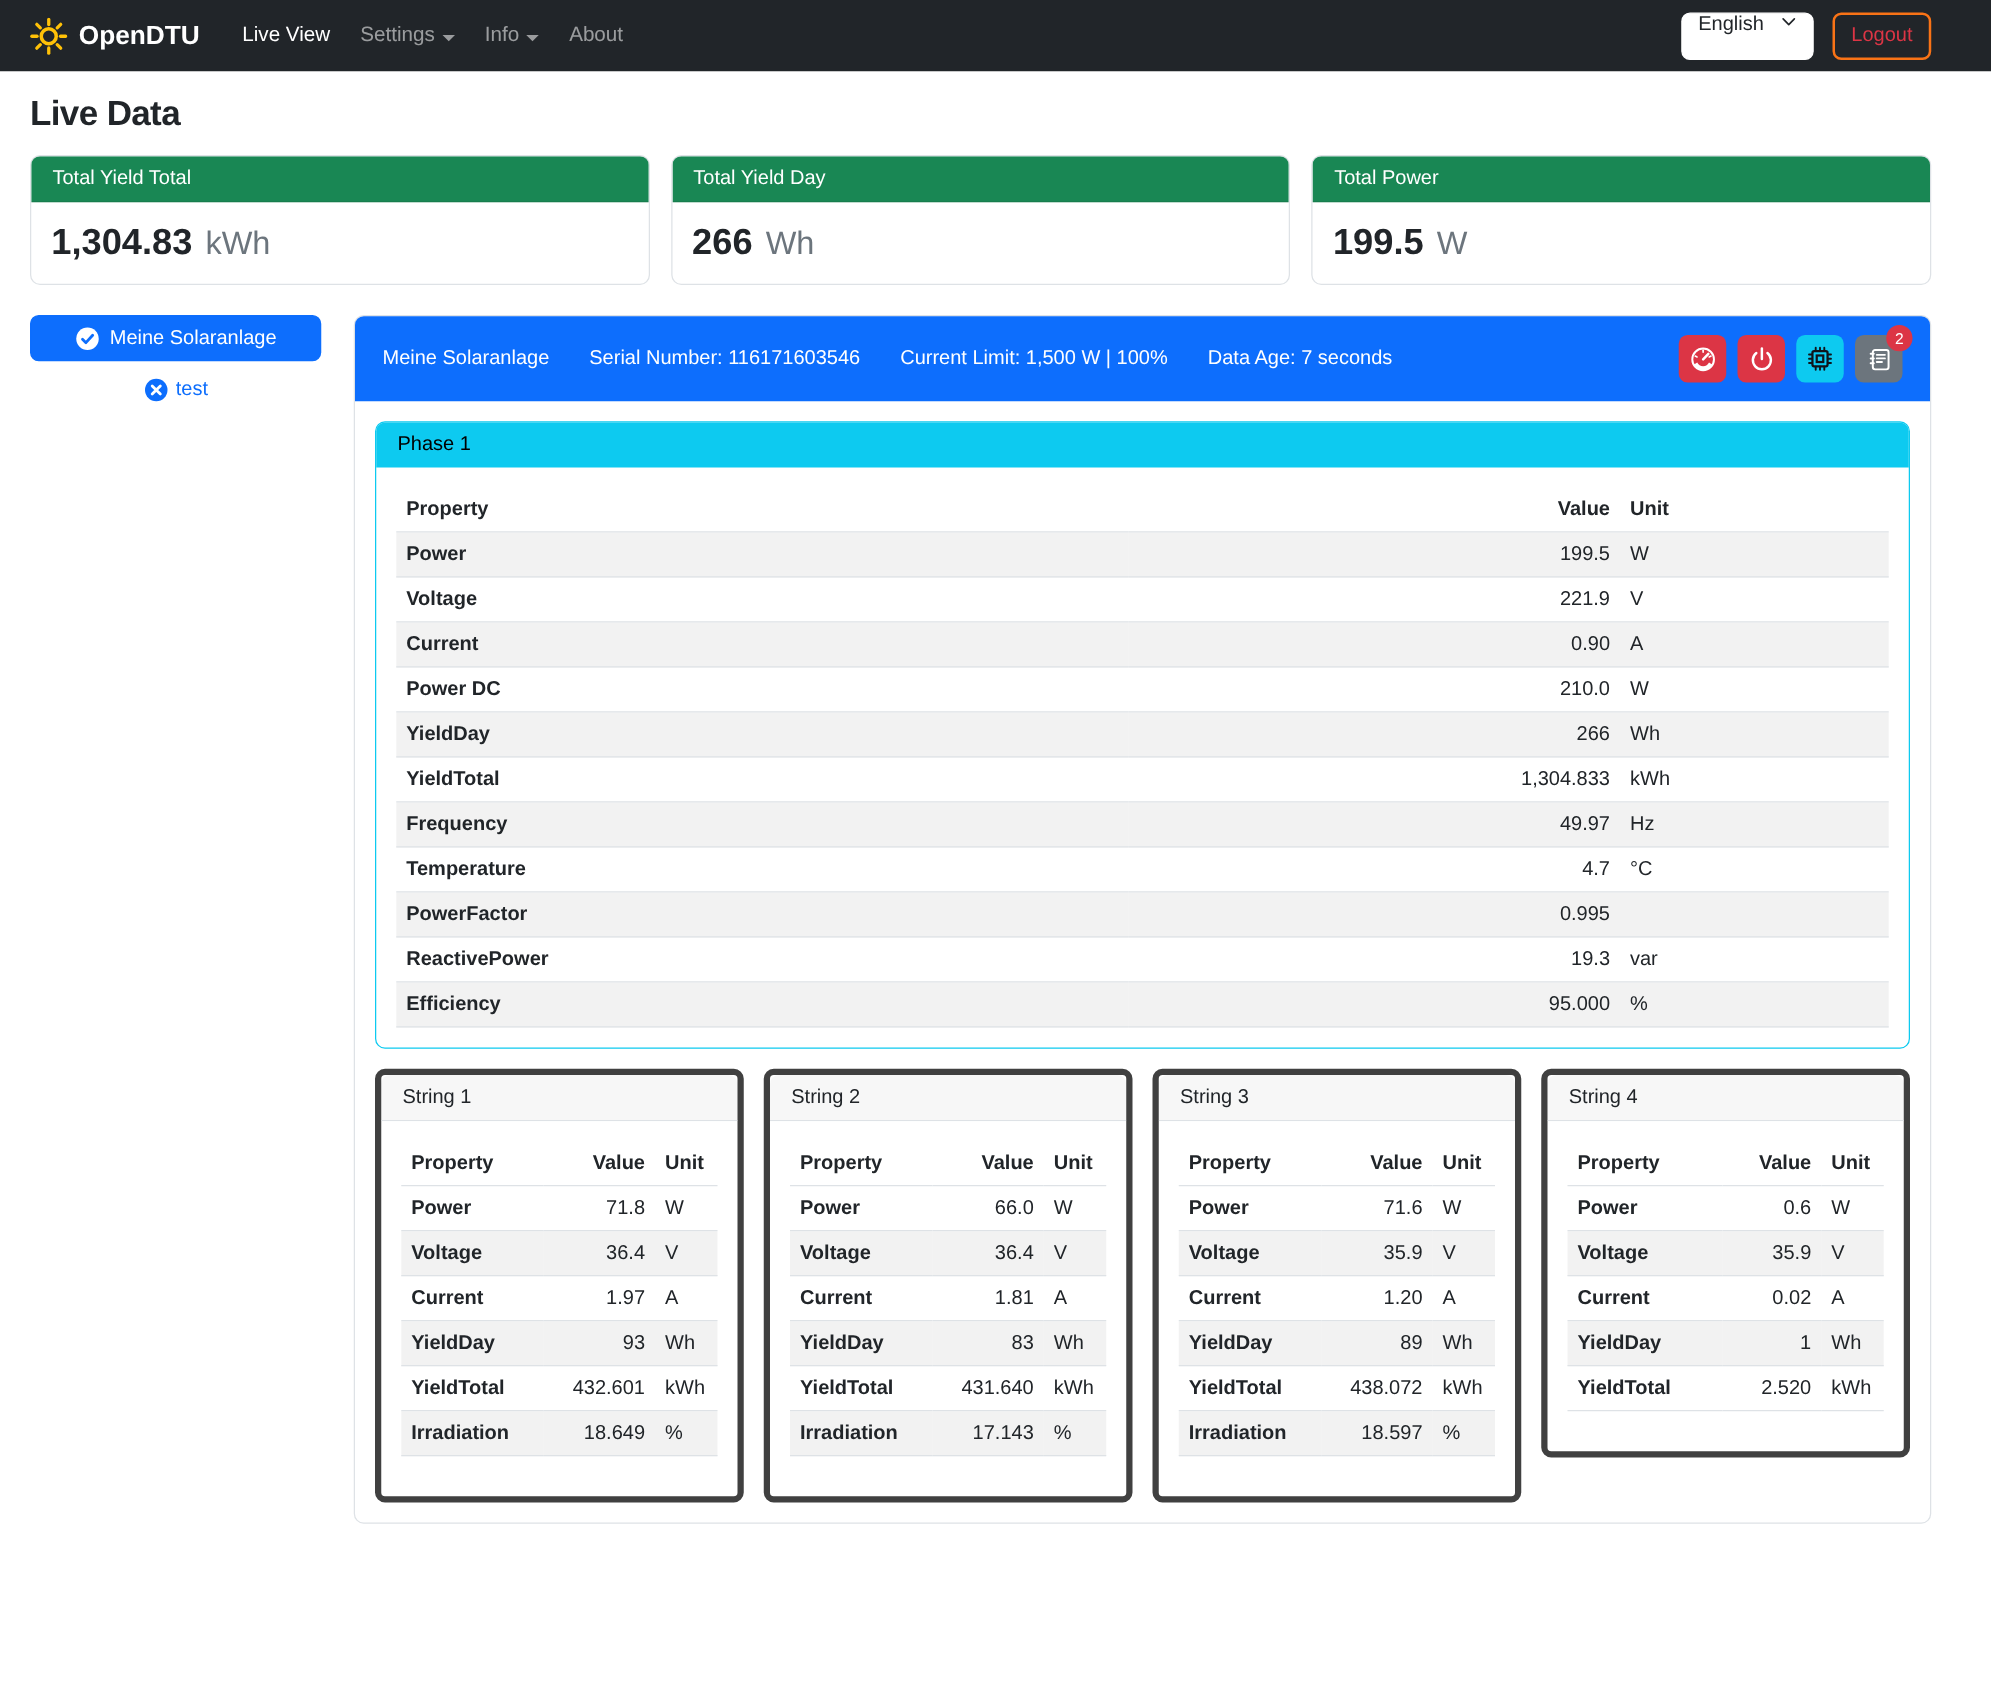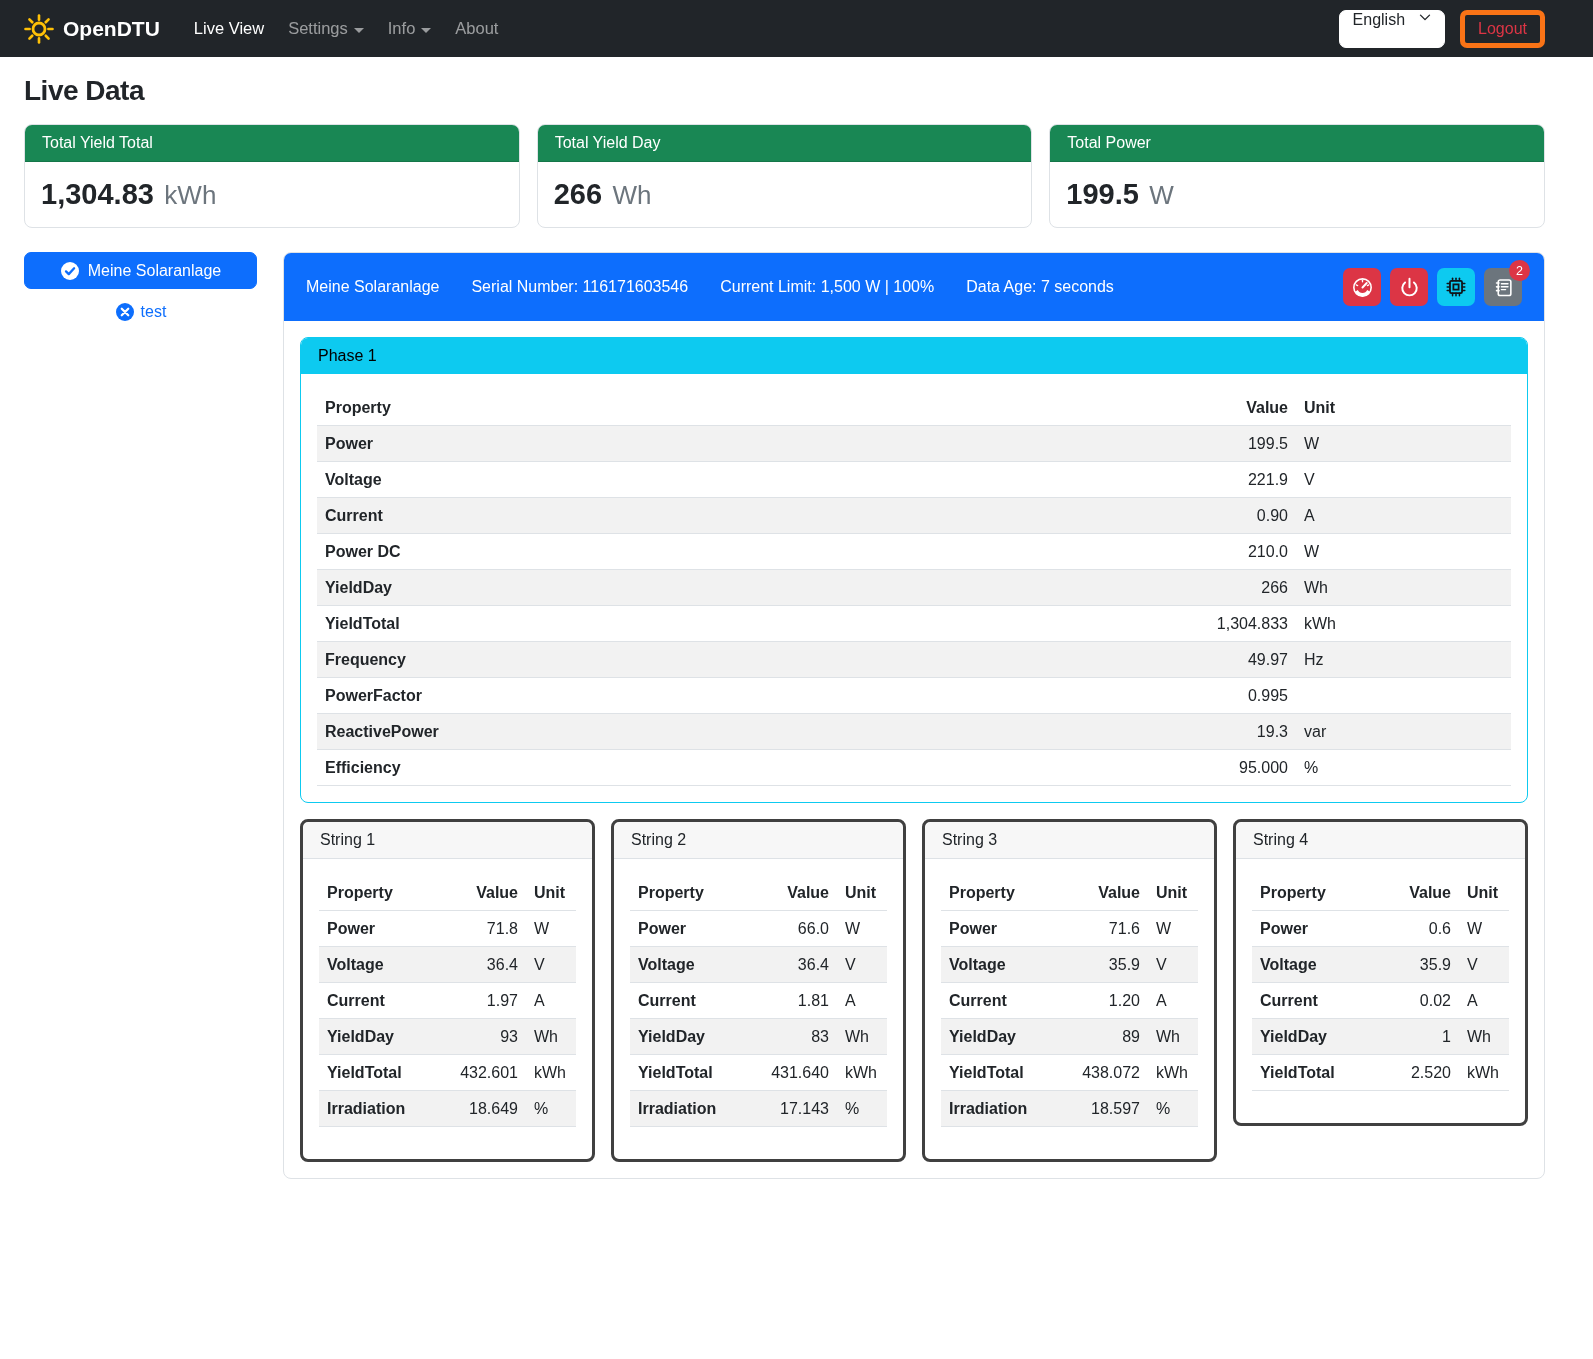--- a/index.html
+++ b/index.html
@@ -19,21 +19,21 @@
   .nav-links { display:flex; align-items:center; margin-left:22px; }
   .nav-link { color:rgba(255,255,255,.55); padding:8px 12px; font-size:16.5px; cursor:pointer; display:flex; align-items:center; gap:6px; }
   .nav-link.active { color:#fff; font-weight:500; }
   .caret { width:0; height:0; border-left:5px solid transparent; border-right:5px solid transparent; border-top:5px solid currentColor; display:inline-block; margin-top:3px; }
   .nav-right { margin-left:auto; display:flex; align-items:center; gap:15px; }
   .lang-select {
     background:#fff; color:#212529; border:1px solid #fff; border-radius:7px;
     height:38px; padding:0 13px; display:flex; align-items:flex-start; gap:14px; font-size:16px; cursor:pointer;
   }
   .logout-btn {
-    background:transparent; color:#dc3545; border:5px solid #f97316; border-radius:7px;
+    background:transparent; color:#dc3545; border:2px solid #f97316; border-radius:7px;
     height:38px; padding:0 13px; display:flex; align-items:center; font-size:16px; cursor:pointer;
   }
 
   
   .page { padding:18px 48px 12px 24px; }
   h1.page-title { font-size:28px; font-weight:700; letter-spacing:-.5px; margin-bottom:17px; }
 
   .summary-row { display:grid; grid-template-columns:repeat(3,1fr); gap:17px; margin-bottom:24px; }
   .card { border:1px solid #dee2e6; border-radius:8px; background:#fff; overflow:visible; }
   .summary-card .card-header {
@@ -89,21 +89,21 @@
   table.data-table .col-val, table.data-table td.val { text-align:right; }
   table.data-table td.prop { font-weight:700; }
   tbody.stripe-odd  tr:nth-child(odd)  { background:rgba(0,0,0,.05); }
   tbody.stripe-even tr:nth-child(even) { background:rgba(0,0,0,.05); }
   .phase-table .col-unit, .phase-table td.unit { width:215px; }
   .string-table .col-unit, .string-table td.unit { width:50px; }
   .string-table { margin-bottom:16px; }
 
   
   .strings-row { display:grid; grid-template-columns:repeat(4,1fr); gap:16px; align-items:start; }
-  .string-card { border:3px solid #404040; border-radius:8px; }
+  .string-card { border:5px solid #404040; border-radius:8px; }
   .string-card .card-header {
     background:rgba(0,0,0,.03); color:#212529; padding:9px 17px;
     border-bottom:1px solid #dee2e6; border-radius:7px 7px 0 0; font-size:16px;
   }
   .string-card .card-body { padding:16px 16px 16px 16px; min-height:60px; }
 
   svg { display:block; }
 </style>
 </head>
 <body>
@@ -318,20 +318,25 @@
                     <td class="prop">YieldTotal</td>
                     <td class="val">1,304.833</td>
                     <td class="unit">kWh</td>
                   </tr>
                   <tr>
                     <td class="prop">Frequency</td>
                     <td class="val">49.97</td>
                     <td class="unit">Hz</td>
                   </tr>
                   <tr>
+                    <td class="prop">Temperature</td>
+                    <td class="val">4.7</td>
+                    <td class="unit">°C</td>
+                  </tr>
+                  <tr>
                     <td class="prop">PowerFactor</td>
                     <td class="val">0.995</td>
                     <td class="unit"></td>
                   </tr>
                   <tr>
                     <td class="prop">ReactivePower</td>
                     <td class="val">19.3</td>
                     <td class="unit">var</td>
                   </tr>
                   <tr>

